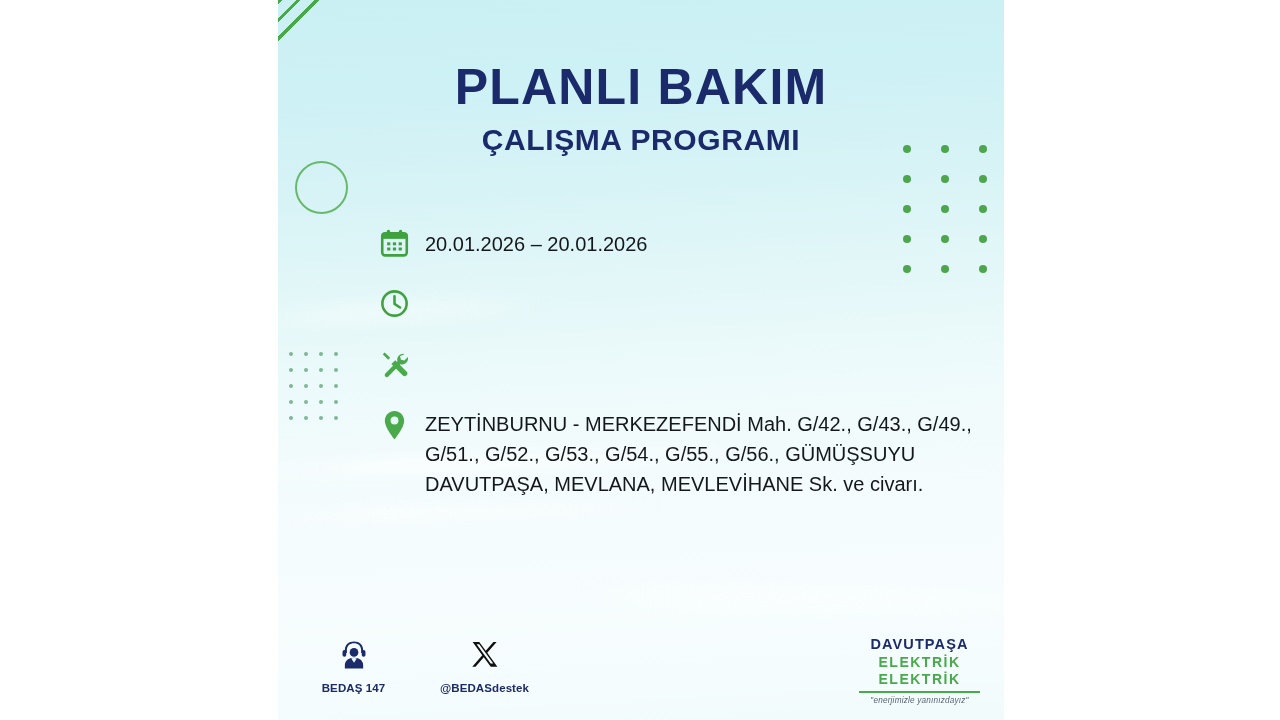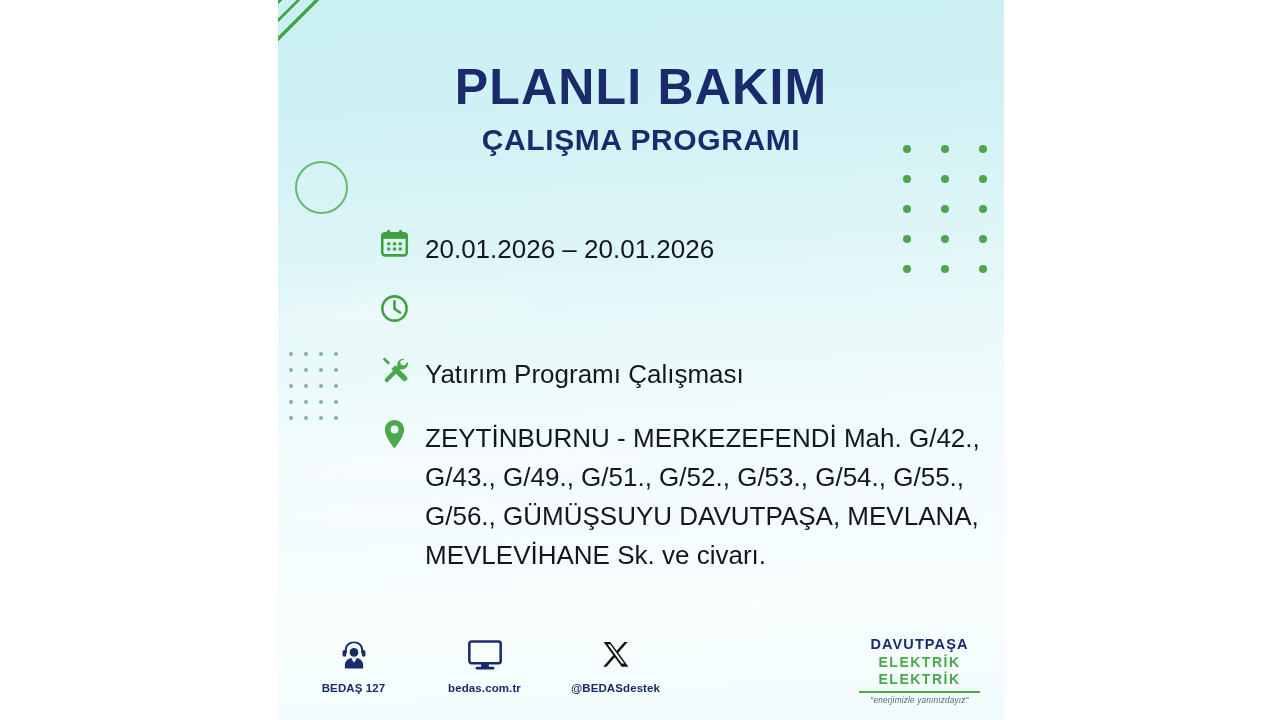--- a/index.html
+++ b/index.html
@@ -146,21 +146,21 @@
   }
   .row .ic {
     flex: 0 0 46px;
     height: 36px;
     display: flex;
     align-items: flex-start;
     justify-content: flex-start;
     padding-top: 2px;
   }
   .row .txt {
-    font-size: 26px;
+    font-size: 20px;
     color: #14181c;
     line-height: 1.49;
     padding-top: 4px;
   }
   .row.addr { margin-bottom: 12px; }
   .row.addr .txt { max-width: 560px; }
   .row.addr .ic { padding-top: 3px; }
 
   
   #footer {
@@ -326,21 +326,20 @@
       </div>
 
       <div class="row">
         <span class="ic">
           <svg width="31" height="31" viewBox="0 0 24 24" aria-hidden="true">
             <path d="M19.9 4.6a4.6 4.6 0 0 0-5.6 5.7L4.9 19.7a1.6 1.6 0 0 0 2.3 2.3l9.4-9.4a4.6 4.6 0 0 0 5.7-5.6l-2.7 2.7-2.6-.7-.7-2.6z" fill="#4aa94b"></path>
             <path d="M4.4 3.4 L8.6 7.6 L7.1 9.1 L2.9 4.9 Z" fill="#4aa94b"></path>
             <path d="M9.6 12.4 L18.3 21.1 a2.1 2.1 0 0 0 3-3 L12.6 9.4 Z" fill="#4aa94b"></path>
           </svg>
         </span>
-        <span class="txt">Yatırım Programı Çalışması</span>
       </div>
 
       <div class="row addr">
         <span class="ic">
           <svg width="31" height="33" viewBox="0 0 24 26" aria-hidden="true">
             <path d="M12 1.6c-4.2 0-7.6 3.4-7.6 7.6 0 5.6 7.6 14.6 7.6 14.6s7.6-9 7.6-14.6c0-4.2-3.4-7.6-7.6-7.6z" fill="#4aa94b"></path>
             <circle cx="12" cy="9.1" r="3.1" fill="#e8f8f9"></circle>
           </svg>
         </span>
         <span class="txt">ZEYTİNBURNU - MERKEZEFENDİ Mah. G/42., G/43., G/49., G/51., G/52., G/53., G/54., G/55., G/56., GÜMÜŞSUYU DAVUTPAŞA, MEVLANA, MEVLEVİHANE Sk. ve civarı.</span>
@@ -356,33 +355,23 @@
           <span class="glyph">
             <svg width="34" height="34" viewBox="0 0 32 32" aria-hidden="true">
               <path d="M16 3.2c-5 0-8.6 3.3-8.6 7.8v3.2h1.9v-3c0-3.7 2.9-6.2 6.7-6.2s6.7 2.5 6.7 6.2v3h1.9V11c0-4.5-3.6-7.8-8.6-7.8z" fill="#1b2a6b"></path>
               <rect x="5.2" y="11.4" width="3.5" height="6.2" rx="1.7" fill="#1b2a6b"></rect>
               <rect x="23.3" y="11.4" width="3.5" height="6.2" rx="1.7" fill="#1b2a6b"></rect>
               <circle cx="16" cy="13.6" r="4.1" fill="#1b2a6b"></circle>
               <path d="M16 18.6c-5.3 0-8.6 3-8.6 6.9v3.3h17.2v-3.3c0-3.9-3.3-6.9-8.6-6.9z" fill="#1b2a6b"></path>
               <path d="M13.4 19.3 L16 23.2 L18.6 19.3 L16 18.7 Z" fill="#eaf7fa"></path>
             </svg>
           </span>
-          <div class="cap">BEDAŞ 127</div>
+          <div class="cap">BEDAŞ 147</div>
         </div>
 
-        <div class="soc">
-          <span class="glyph">
-            <svg width="36" height="33" viewBox="0 0 34 31" aria-hidden="true">
-              <rect x="2.2" y="2.2" width="29.6" height="20.6" rx="2" fill="none" stroke="#1b2a6b" stroke-width="2.4"></rect>
-              <rect x="13.4" y="22.8" width="7.2" height="3.6" fill="#1b2a6b"></rect>
-              <rect x="8.2" y="26.2" width="17.6" height="2.6" rx="1.3" fill="#1b2a6b"></rect>
-            </svg>
-          </span>
-          <div class="cap">bedas.com.tr</div>
-        </div>
 
         <div class="soc">
           <span class="glyph">
             <svg width="30" height="30" viewBox="0 0 24 24" aria-hidden="true">
               <path d="M2.1 1.6h5.3l5.2 7 6.1-7h2.6l-7.5 8.6 8.1 11.2h-5.3l-5.6-7.6-6.6 7.6H1.8l8-9.2L2.1 1.6zm3.2 1.8 11.2 15.3h2.1L7.4 3.4H5.3z" fill="#111111"></path>
             </svg>
           </span>
           <div class="cap">@BEDASdestek</div>
         </div>
 

